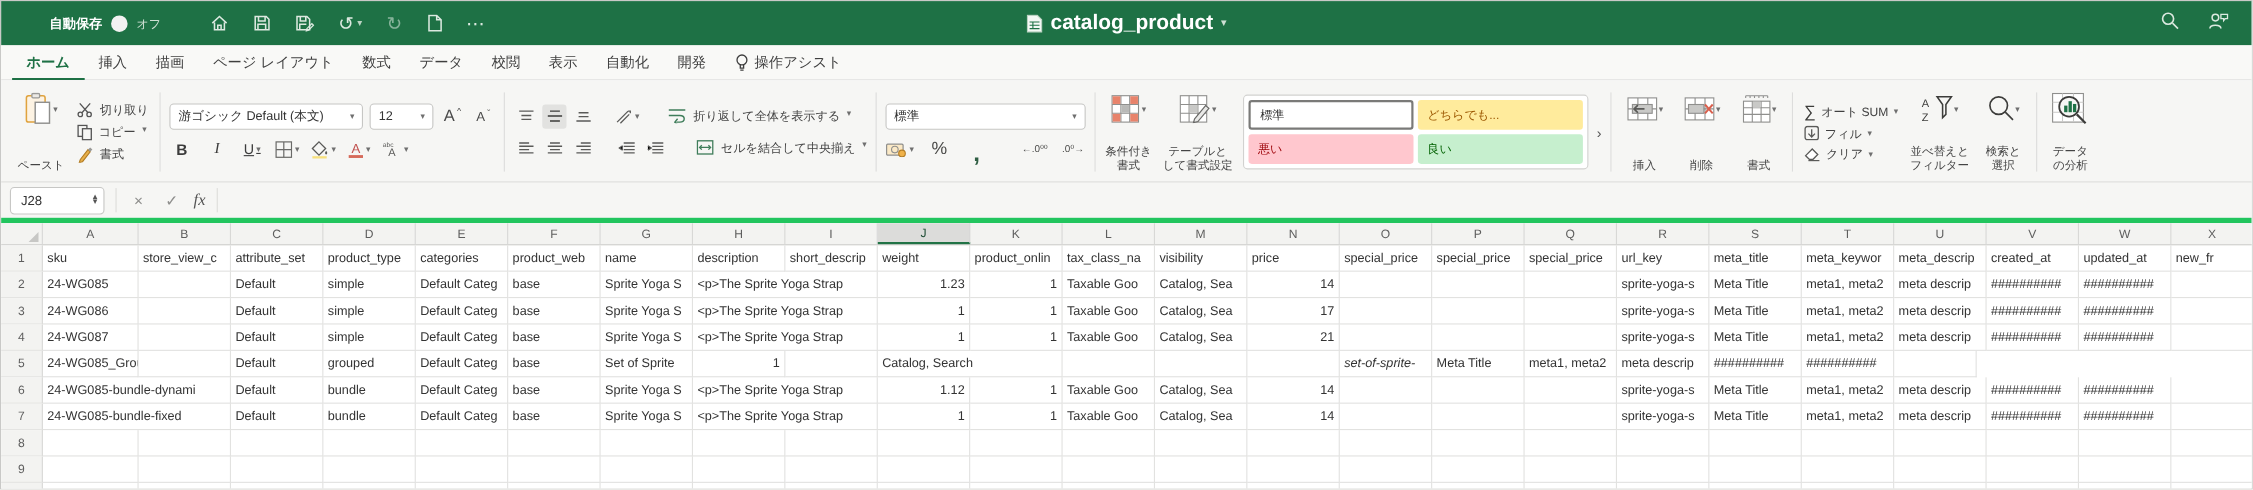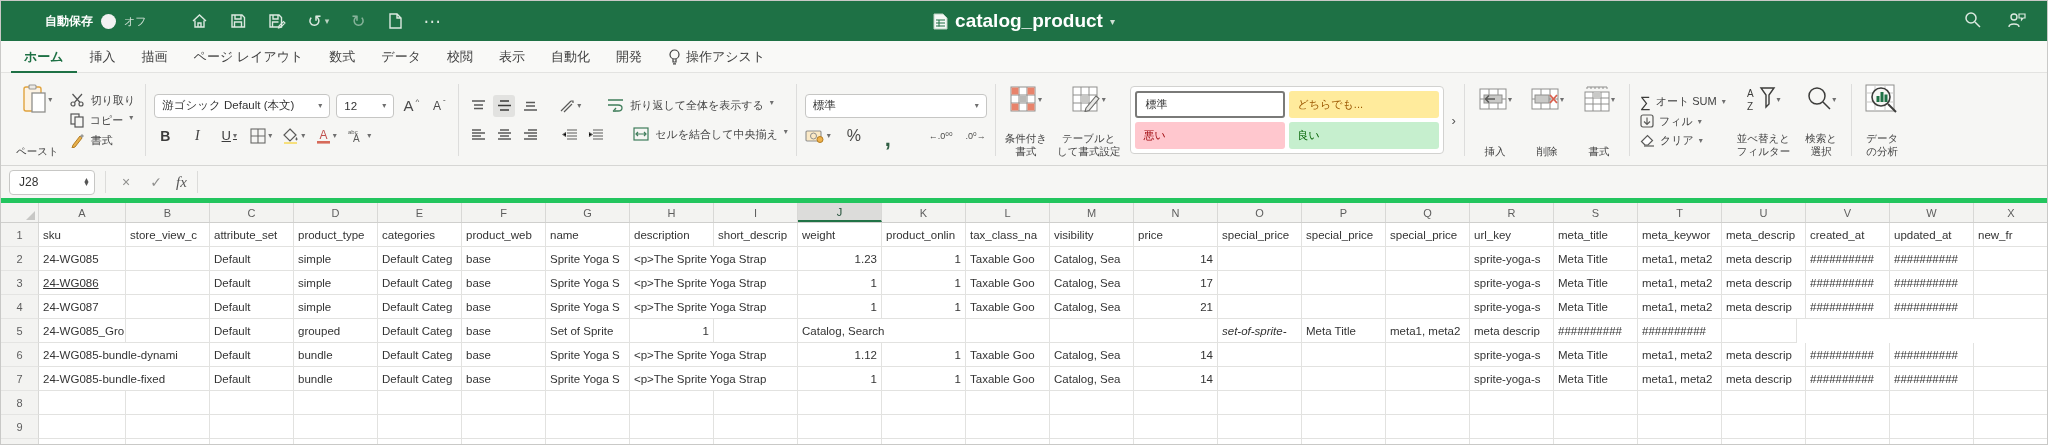--- a/index.html
+++ b/index.html
@@ -628,21 +628,21 @@
         <div class="gcell" style="width: 84px;">sprite-yoga-s</div>
         <div class="gcell" style="width: 84px;">Meta Title</div>
         <div class="gcell" style="width: 84px;">meta1, meta2</div>
         <div class="gcell" style="width: 84px;">meta descrip</div>
         <div class="gcell" style="width: 84px;">##########</div>
         <div class="gcell" style="width: 84px;">##########</div>
         <div class="gcell" style="width: 75px;"></div>
       </div>
       <div class="grid-row">
         <div class="rowhead">3</div>
-        <div class="gcell" style="width: 87px; text-decoration: underline;">24-WG086</div>
+        <div class="gcell" style="width: 87px;">24-WG086</div>
         <div class="gcell" style="width: 84px;"></div>
         <div class="gcell" style="width: 84px;">Default</div>
         <div class="gcell" style="width: 84px;">simple</div>
         <div class="gcell" style="width: 84px;">Default Categ</div>
         <div class="gcell" style="width: 84px;">base</div>
         <div class="gcell" style="width: 84px;">Sprite Yoga S</div>
         <div class="gcell" style="width: 168px;">&lt;p&gt;The Sprite Yoga Strap</div>
         <div class="gcell r" style="width: 84px;">1</div>
         <div class="gcell r" style="width: 84px;">1</div>
         <div class="gcell" style="width: 84px;">Taxable Goo</div>

